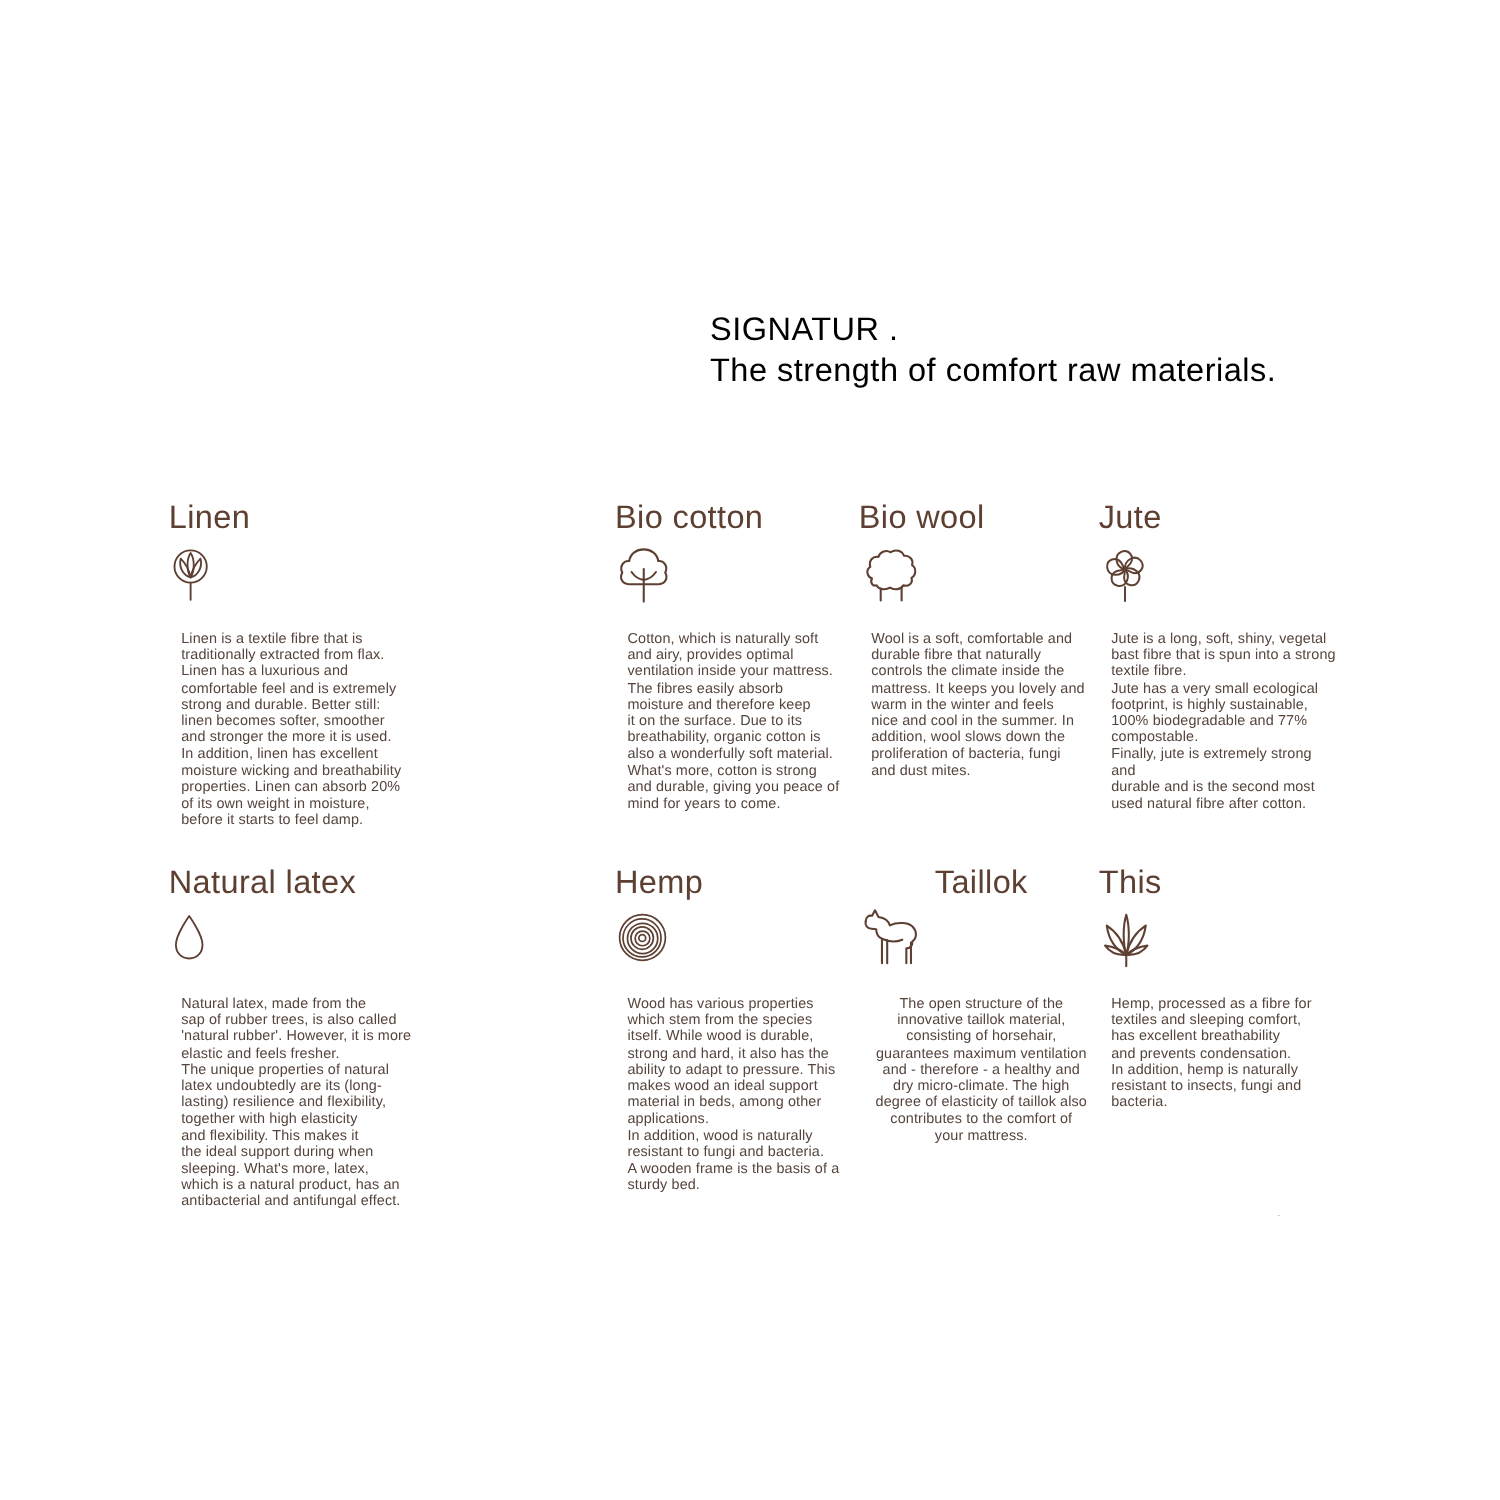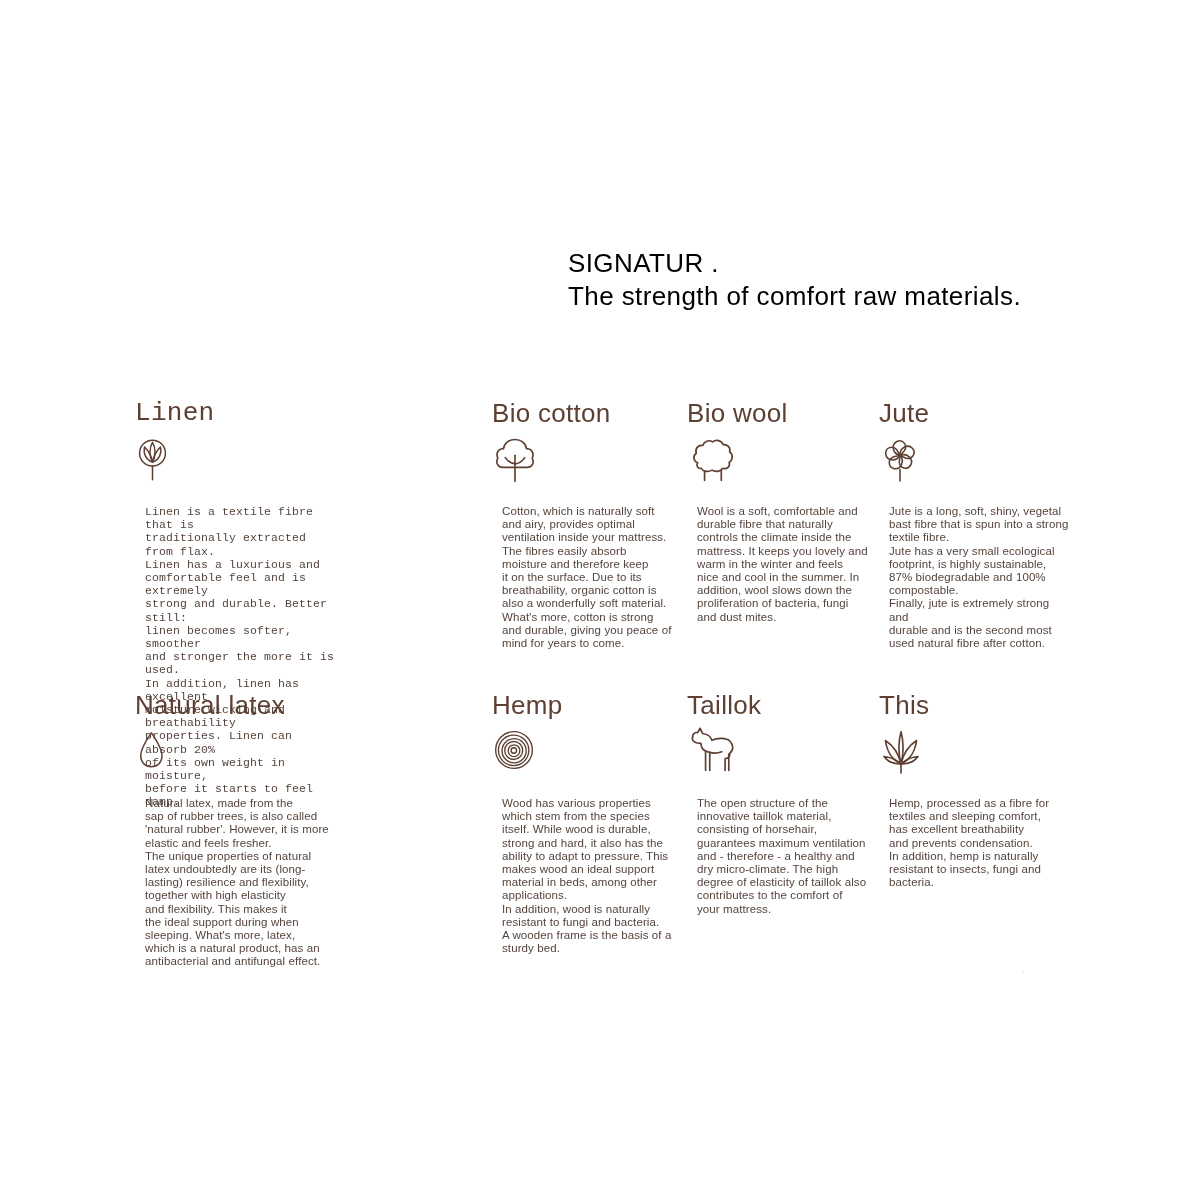--- a/index.html
+++ b/index.html
@@ -14,27 +14,27 @@
     margin:0;font-size:26px;line-height:30px;font-weight:400;
     color:#5e4033;letter-spacing:0.3px;
   }
   .icon-wrap{height:67px;padding-top:5px;box-sizing:border-box;}
   .icon-wrap svg{display:block;}
   .sec-body{
     margin:10px;font-size:11.5px;line-height:13.2px;color:#55443c;
     white-space:pre-line;letter-spacing:0.1px;
   }
   
-  .pos-linen{left:135px;top:398px;width:215px;font-family:Liberation Mono, monospace;}
+  .pos-linen{left:135px;top:398px;width:215px;}
   .pos-cotton{left:492px;top:398px;width:192px;}
   .pos-wool{left:687px;top:398px;width:192px;}
   .pos-jute{left:879px;top:398px;width:202px;}
   .pos-latex{left:135px;top:690px;width:215px;}
   .pos-wood{left:492px;top:690px;width:192px;}
-  .pos-taillok{left:687px;top:690px;width:196px;}
+  .pos-taillok{left:687px;top:690px;width:196px;text-align:center;}
   .pos-hemp{left:879px;top:690px;width:196px;}
   .stray-mark{position:absolute;left:1022px;top:966px;font-size:8px;color:#9a9a9a;}
   .stroke{fill:none;stroke:#5e4033;stroke-width:1.8;stroke-linecap:round;stroke-linejoin:round;}
   .stroke-thin{fill:none;stroke:#5e4033;stroke-width:1.5;stroke-linecap:round;stroke-linejoin:round;}
 </style>
 </head>
 <body>
 
 <div class="page">
 
@@ -123,21 +123,21 @@
           <path class="stroke" d="M24 24 C15.5 22 13.5 11.5 20.5 8 C27.5 5 33 12.5 29 18.5 Z" transform="rotate(288 24 24)"></path>
         </g>
         <path class="stroke" d="M24 40 L24 53"></path>
       </svg>
     </div>
     <p class="sec-body">Jute is a long, soft, shiny, vegetal
 bast fibre that is spun into a strong
 textile fibre.
 Jute has a very small ecological
 footprint, is highly sustainable,
-87% biodegradable and 100%
+100% biodegradable and 77%
 compostable.
 Finally, jute is extremely strong and
 durable and is the second most
 used natural fibre after cotton.</p>
   </div>
 
   <div class="section pos-latex">
     <h2 class="sec-title">Natural latex</h2>
     <div class="icon-wrap">
       <svg width="36" height="50" viewBox="0 0 44 52">

